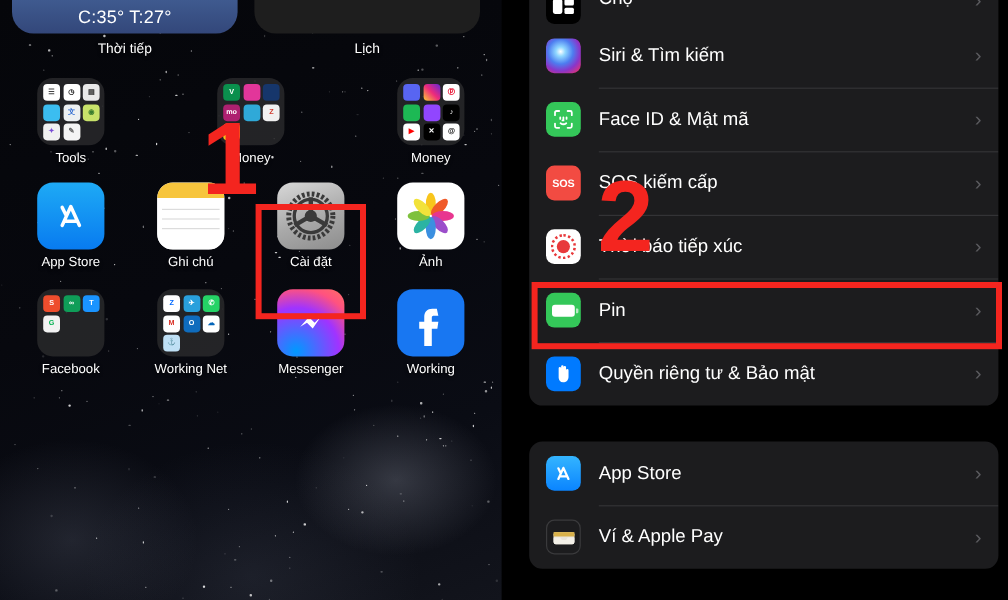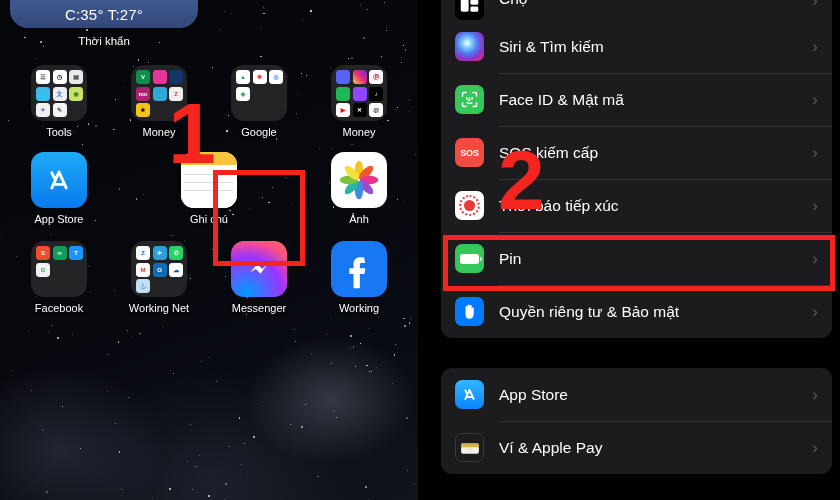--- a/index.html
+++ b/index.html
@@ -490,21 +490,25 @@
         <span class="star" style="left:115.2px;top:422.5px;width:0.6px;height:0.6px;opacity:0.51"></span>
       </div>
 
     <div class="wp-grid">
 
       <div class="widget-row">
         <div class="widget-cell">
           <div class="widget-tile widget-weather">
             <span>C:35° T:27°</span>
           </div>
-          <div class="widget-label">Thời khẩn</div>
+          <div class="widget-label">Thời tiếp</div>
+        </div>
+        <div class="widget-cell">
+          <div class="widget-tile widget-cal"></div>
+          <div class="widget-label">Lịch</div>
         </div>
       </div>
 
       <div class="app-row r1">
 
         <div class="app-cell">
           <div class="app-icon folder">
             <span class="mini" style="background:#fff;color:#444;">☰</span>
             <span class="mini" style="background:#fff;color:#111;">◷</span>
             <span class="mini" style="background:#e9e9e9;color:#333;">▤</span>
@@ -523,29 +527,20 @@
             <span class="mini" style="background:#e2369a;"></span>
             <span class="mini" style="background:#16366b;"></span>
             <span class="mini" style="background:#ae2070;color:#fff;">mo</span>
             <span class="mini" style="background:#2fa9d8;"></span>
             <span class="mini" style="background:#f0f0f0;color:#d23b2f;">Z</span>
             <span class="mini" style="background:#f5c319;color:#000;">★</span>
           </div>
           <div class="app-label">Money</div>
         </div>
 
-        <div class="app-cell">
-          <div class="app-icon folder">
-            <span class="mini" style="background:#fff;color:#1aa260;">▲</span>
-            <span class="mini" style="background:#fff;color:#ea4335;">✹</span>
-            <span class="mini" style="background:#fff;color:#4285f4;">◎</span>
-            <span class="mini" style="background:#fff;color:#34a853;">◈</span>
-          </div>
-          <div class="app-label">Google</div>
-        </div>
 
         <div class="app-cell">
           <div class="app-icon folder">
             <span class="mini" style="background:#5865f2;"></span>
             <span class="mini" style="background:linear-gradient(45deg,#f9ce34,#ee2a7b,#6228d7);"></span>
             <span class="mini" style="background:#fff;color:#e60023;">ⓟ</span>
             <span class="mini" style="background:#1db954;"></span>
             <span class="mini" style="background:#9146ff;"></span>
             <span class="mini" style="background:#010101;color:#fff;">♪</span>
             <span class="mini" style="background:#fff;color:#ff0000;">▶</span>
@@ -572,20 +567,35 @@
             <div class="notes-top"></div>
             <div class="notes-lines">
               <div class="notes-line"></div>
                 <div class="notes-line"></div>
                 <div class="notes-line"></div>
             </div>
           </div>
           <div class="app-label">Ghi chú</div>
         </div>
 
+        <div class="app-cell">
+          <div class="app-icon ic-settings">
+            <svg viewBox="0 0 100 100">
+              <g fill="#3a3a3a">
+                <circle cx="50" cy="50" r="40" fill="none" stroke="#3a3a3a" stroke-width="9" stroke-dasharray="5 4"></circle>
+                <circle cx="50" cy="50" r="30" fill="none" stroke="#3a3a3a" stroke-width="6"></circle>
+                <circle cx="50" cy="50" r="11"></circle>
+                <rect x="46" y="16" width="8" height="26"></rect>
+                <rect x="46" y="58" width="8" height="26" transform="rotate(-60 50 50)"></rect>
+                <rect x="46" y="58" width="8" height="26" transform="rotate(60 50 50)"></rect>
+              </g>
+            </svg>
+          </div>
+          <div class="app-label">Cài đặt</div>
+        </div>
 
         <div class="app-cell">
           <div class="app-icon ic-photos">
             <svg viewBox="0 0 100 100">
               <g>
                 <ellipse cx="50" cy="28" rx="9" ry="20" fill="#f8c51c"></ellipse>
                 <ellipse cx="50" cy="28" rx="9" ry="20" fill="#f05a28" transform="rotate(45 50 50)"></ellipse>
                 <ellipse cx="50" cy="28" rx="9" ry="20" fill="#e8368f" transform="rotate(90 50 50)"></ellipse>
                 <ellipse cx="50" cy="28" rx="9" ry="20" fill="#9b4dca" transform="rotate(135 50 50)"></ellipse>
                 <ellipse cx="50" cy="28" rx="9" ry="20" fill="#3b8fe0" transform="rotate(180 50 50)"></ellipse>

